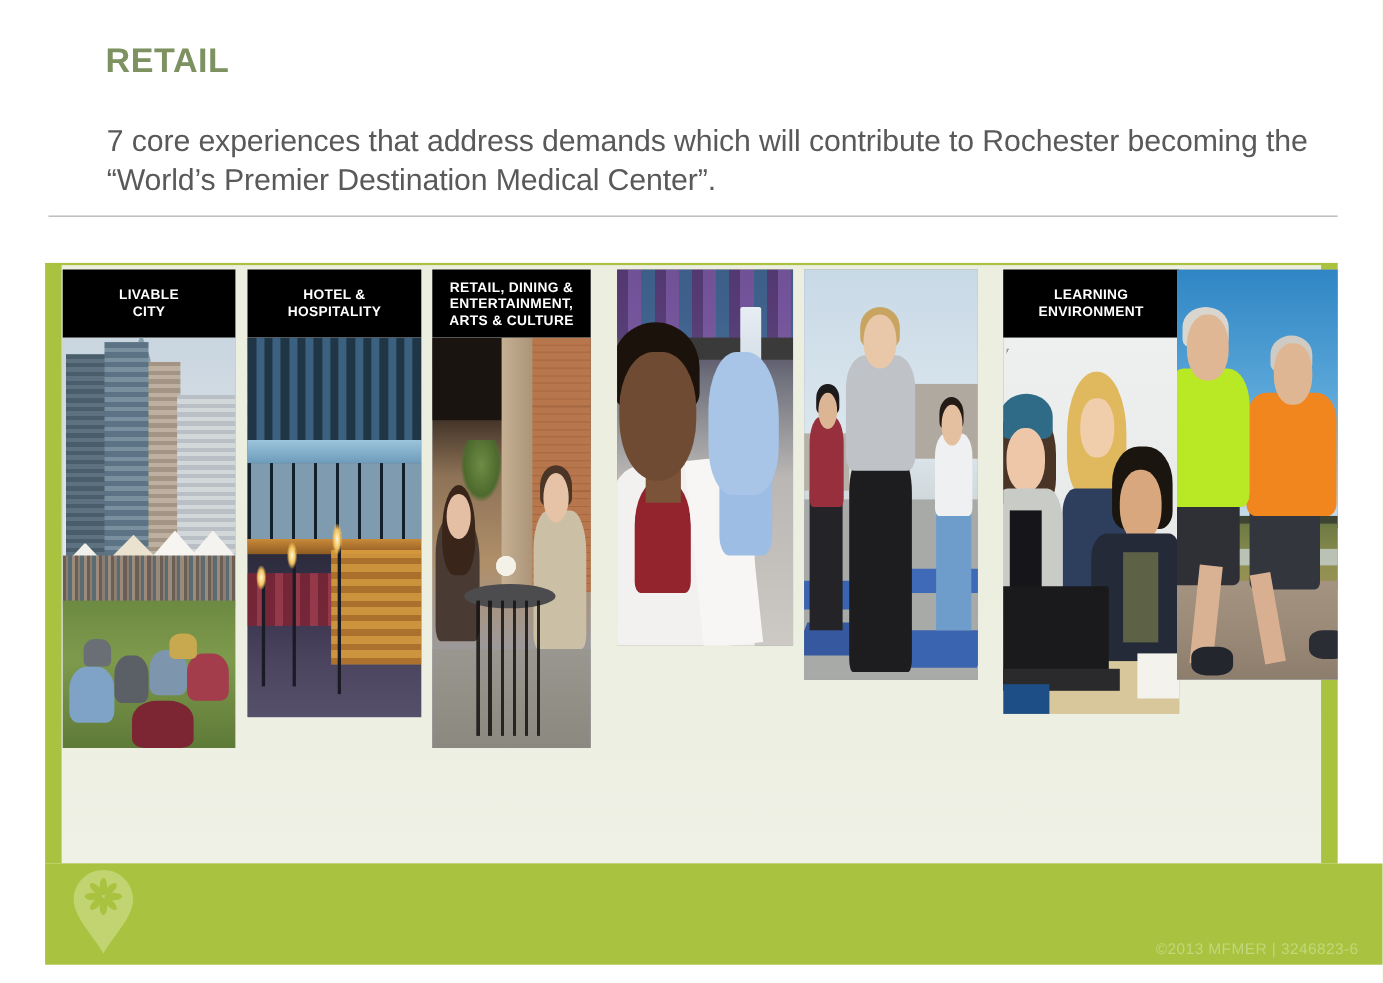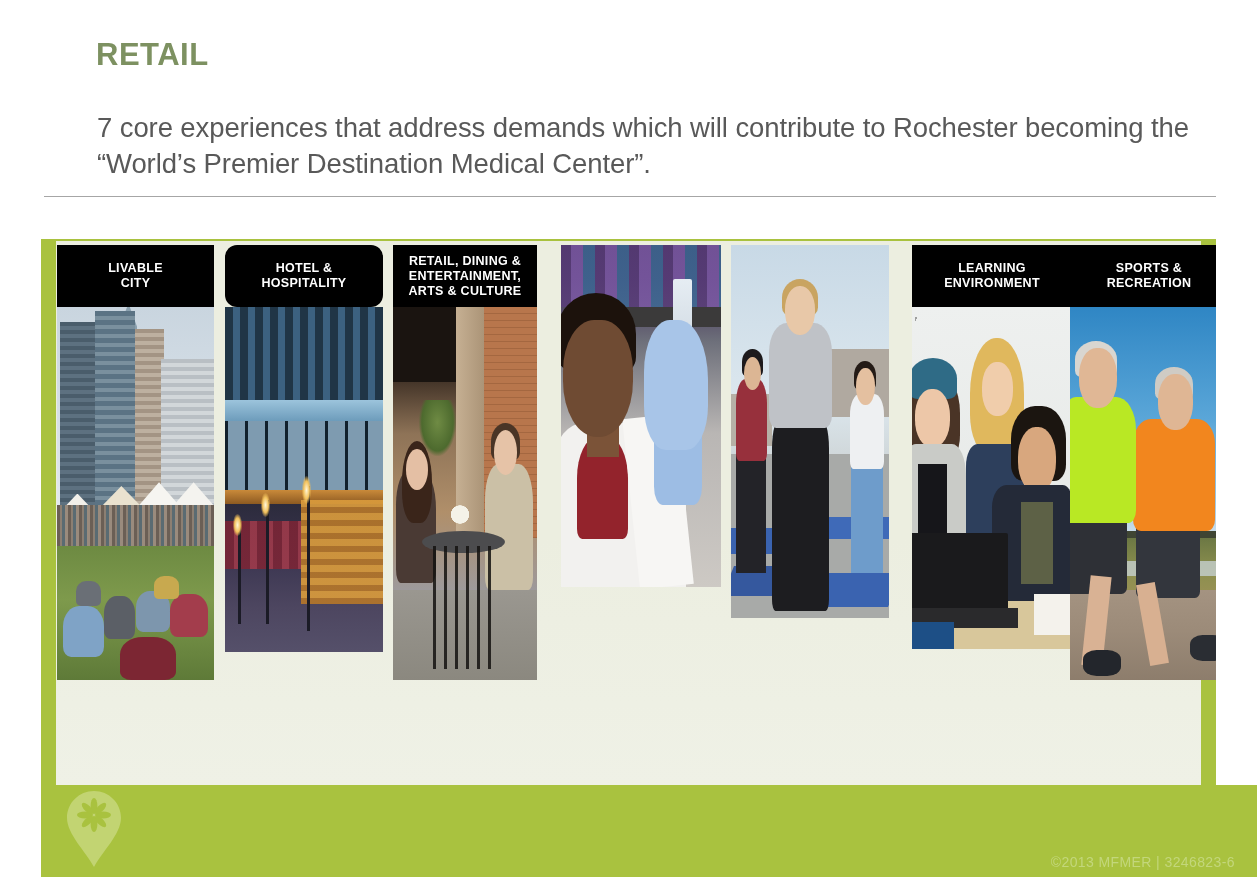--- a/index.html
+++ b/index.html
@@ -318,21 +318,21 @@
         <i style="left:50%;top:30%;width:22%;height:32%;background:#7d96ad;"></i>
         <i style="left:72%;top:32%;width:24%;height:34%;background:#a33d4c;"></i>
         <i style="left:40%;top:66%;width:36%;height:34%;background:#7c2633;"></i>
         <i style="left:12%;top:22%;width:16%;height:20%;background:#6a6f76;"></i>
         <i style="left:62%;top:18%;width:16%;height:18%;background:#c8a94f;"></i>
       </div>
     </div>
   </div>
 
   <div class="column" style="left:184px; width:158px;">
-    <div class="col-header" style="height:62px;border-radius:12px;">
+    <div class="col-header" style="height:62px;">
       <span>
         <span>HOTEL &amp;</span><br>
         <span>HOSPITALITY</span>
       </span>
     </div>
     <div class="col-photo" style="height:345px;">
       <div class="photo-layer p2-sky"></div>
       <div class="p2-upper"></div>
       <div class="p2-glassband"></div>
       <div class="p2-atrium"></div>
@@ -446,26 +446,20 @@
         <div class="p6-b-tee"></div>
       <div class="p6-desk"></div>
       <div class="p6-laptop"></div>
       <div class="p6-lapbase"></div>
       <div class="p6-book"></div>
       <div class="p6-paper"></div>
     </div>
   </div>
 
   <div class="column" style="left:1029px; width:158px;">
-    <div class="col-header" style="height:62px;">
-      <span>
-        <span>SPORTS &amp;</span><br>
-        <span>RECREATION</span>
-      </span>
-    </div>
     <div class="col-photo" style="height:373px;">
       <div class="photo-layer p7-sky"></div>
       <div class="p7-treeln"></div>
       <div class="p7-field"></div>
       <div class="p7-water"></div>
       <div class="p7-path"></div>
       <div class="p7-b-short"></div>
         <div class="p7-b-leg1"></div>
         <div class="p7-b-shoe"></div>
       <div class="p7-b-jack"></div>

